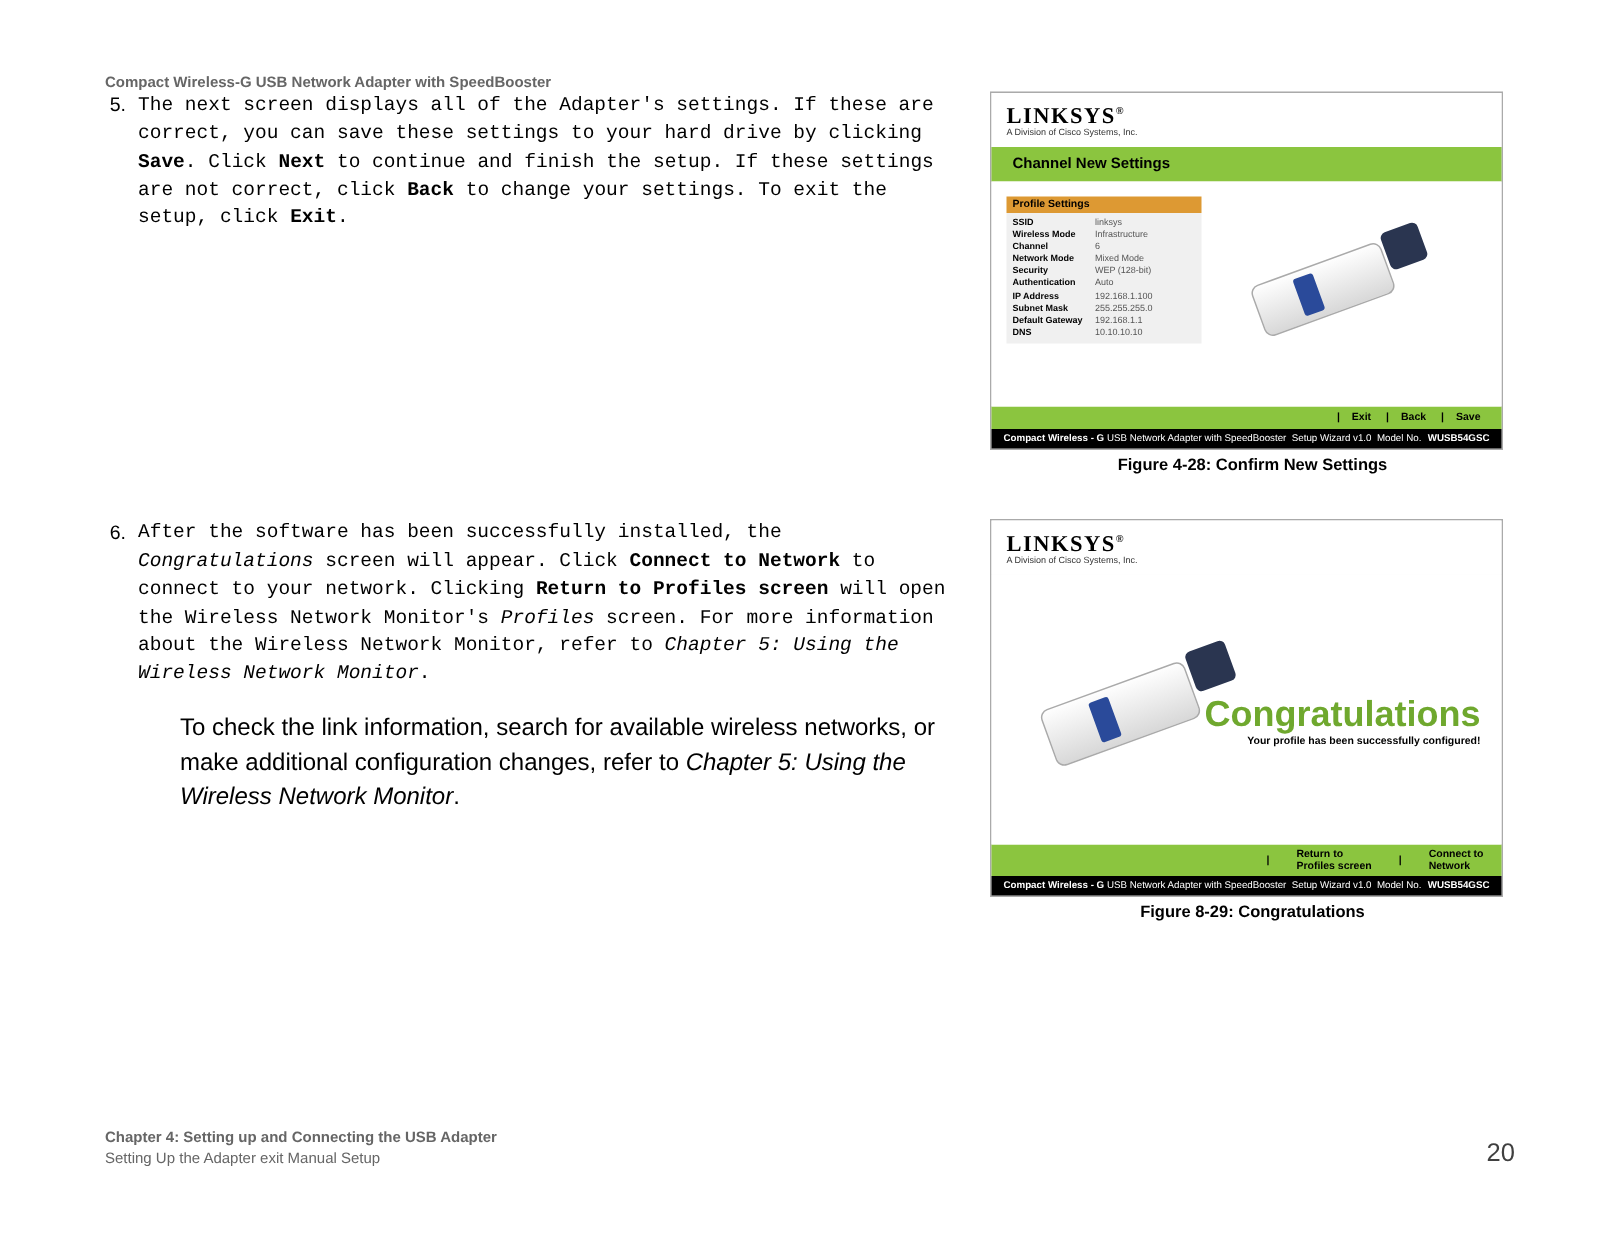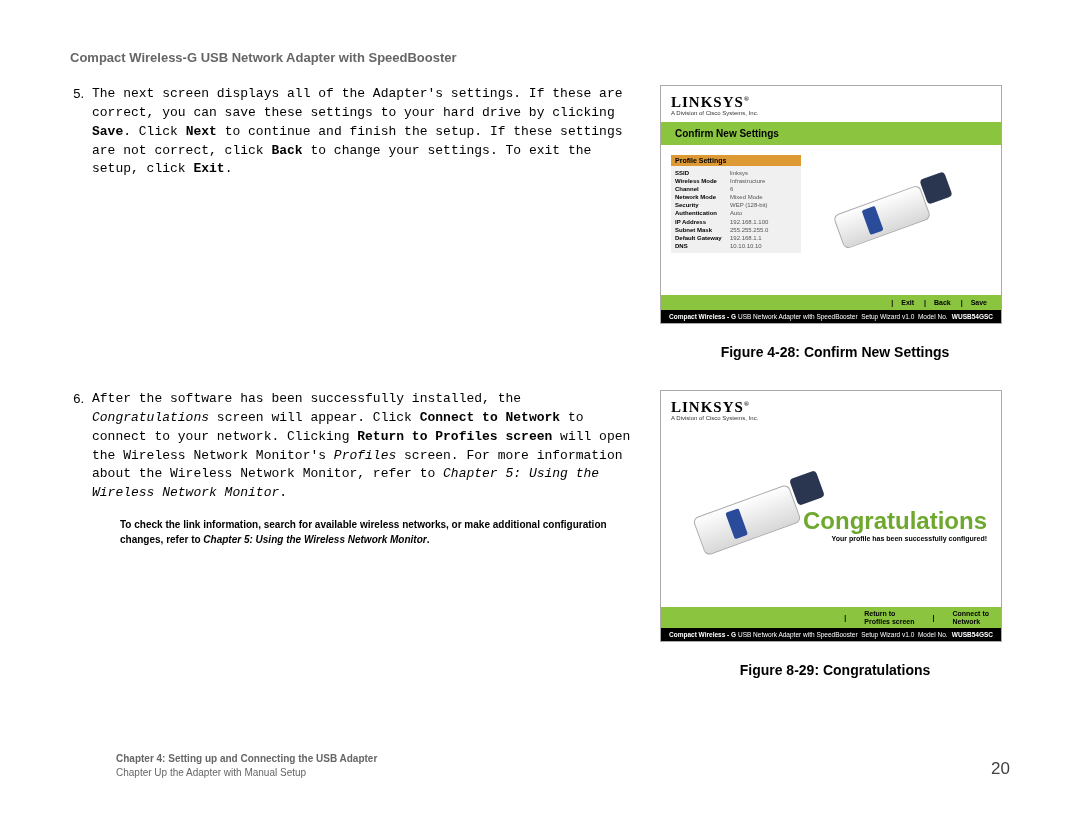--- a/index.html
+++ b/index.html
@@ -13,24 +13,23 @@
     height: 834px;
     position: relative;
   }
   .page {
     padding: 50px 70px 0 70px;
     position: relative;
     height: 100%;
     box-sizing: border-box;
   }
   .doc-title {
-    font-size: 13px;
+    font-size: 10px;
     font-weight: bold;
     color: #666;
-    margin-bottom: 20px;
   }
   .content-row {
     display: flex;
     gap: 20px;
     margin-bottom: 30px;
   }
   .text-col {
     flex: 1;
     min-width: 0;
   }
@@ -55,32 +54,32 @@
   }
   .italic { font-style: italic; }
   .bold { font-weight: bold; }
   .congrats-line {
     text-align: center;
     font-weight: bold;
     font-size: 13px;
     margin: 100px 0 25px 0;
   }
   .closing {
-    font-size: 10px;
-    font-weight: bold;
+    font-size: 16px;
+    font-weight: normal;
     line-height: 1.45;
     padding-left: 50px;
     padding-right: 10px;
   }
   .closing .ital { font-style: italic; }
   .fig-caption {
-    font-size: 14px;
+    font-size: 11px;
     font-weight: bold;
     text-align: center;
-    margin-top: 20px;
+    margin-top: 4px;
   }
 
   
   .screenshot {
     width: 340px;
     border: 1px solid #aaa;
     background: #f8f8f8;
     font-size: 8px;
   }
   .ss-header {
@@ -227,21 +226,20 @@
   .btncol { text-align: left; line-height: 1.1;}
 
   .page-footer {
     position: absolute;
     bottom: 55px;
     left: 70px;
     right: 70px;
     display: flex;
     justify-content: space-between;
     align-items: flex-end;
-    margin-left: 46px;
   }
   .footer-text {
     font-size: 10px;
     color: #666;
     line-height: 1.35;
   }
   .footer-text .bold { font-weight: bold; color:#666;}
   .page-num {
     font-size: 17px;
     color: #404040;
@@ -261,21 +259,21 @@
           <span>The next screen displays all of the Adapter's settings. If these are correct, you can save these settings to your hard drive by clicking </span><span class="bold">Save</span><span>. Click </span><span class="bold">Next</span><span> to continue and finish the setup. If these settings are not correct, click </span><span class="bold">Back</span><span> to change your settings. To exit the setup, click </span><span class="bold">Exit</span><span>.</span>
         </div>
       </div>
     </div>
     <div class="fig-col">
       <div class="screenshot">
         <div class="ss-header">
           <div class="linksys"><span>LINKSYS</span><sup>®</sup></div>
           <div class="tagline">A Division of Cisco Systems, Inc.</div>
         </div>
-        <div class="ss-green-bar">Confirm New Settings</div>
+        <div class="ss-green-bar">Channel New Settings</div>
         <div class="ss-body">
           <div class="settings-panel">
             <div class="settings-panel-hdr">Profile Settings</div>
             <div class="settings-table" id="settings-rows">
                 <div>
                   <span class="k">SSID</span>
                   <span class="v">linksys</span>
                 </div>
                 <div>
                   <span class="k">Wireless Mode</span>
@@ -387,17 +385,17 @@
           <div class="right">WUSB54GSC</div>
         </div>
       </div>
       <div class="fig-caption">Figure 8-29: Congratulations</div>
     </div>
   </div>
 
   <div class="page-footer">
     <div class="footer-text">
       <div class="bold">Chapter 4: Setting up and Connecting the USB Adapter</div>
-      <div>Chapter Up the Adapter with Manual Setup</div>
+      <div>Setting Up the Adapter exit Manual Setup</div>
     </div>
     <div class="page-num">20</div>
   </div>
 </div>
 
 </body></html>

